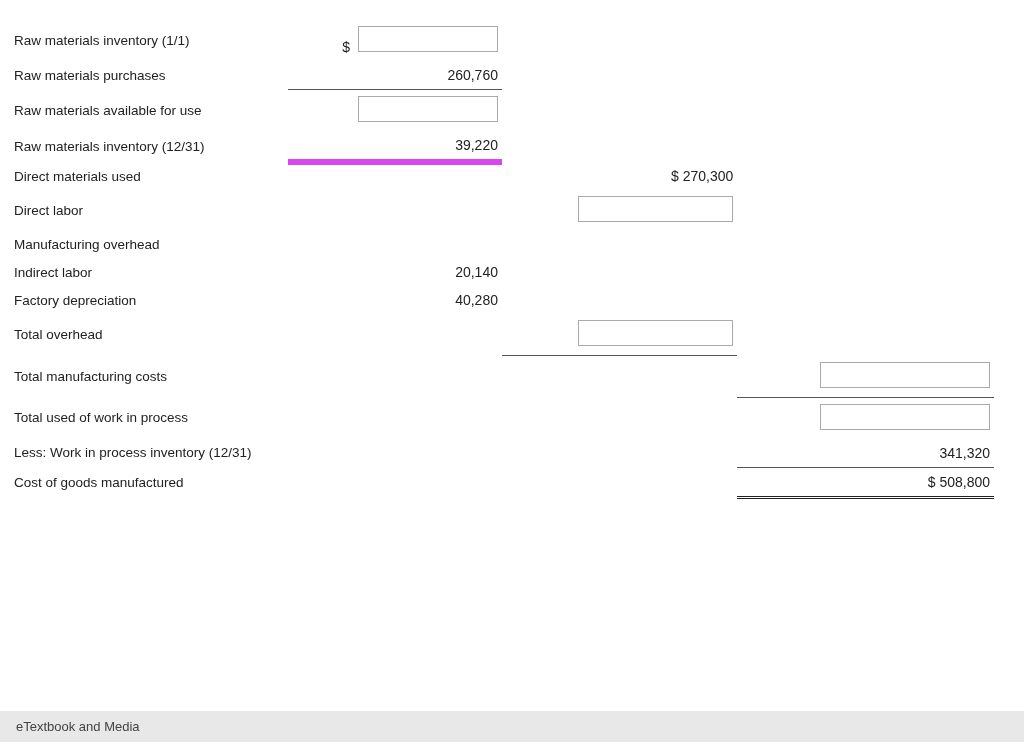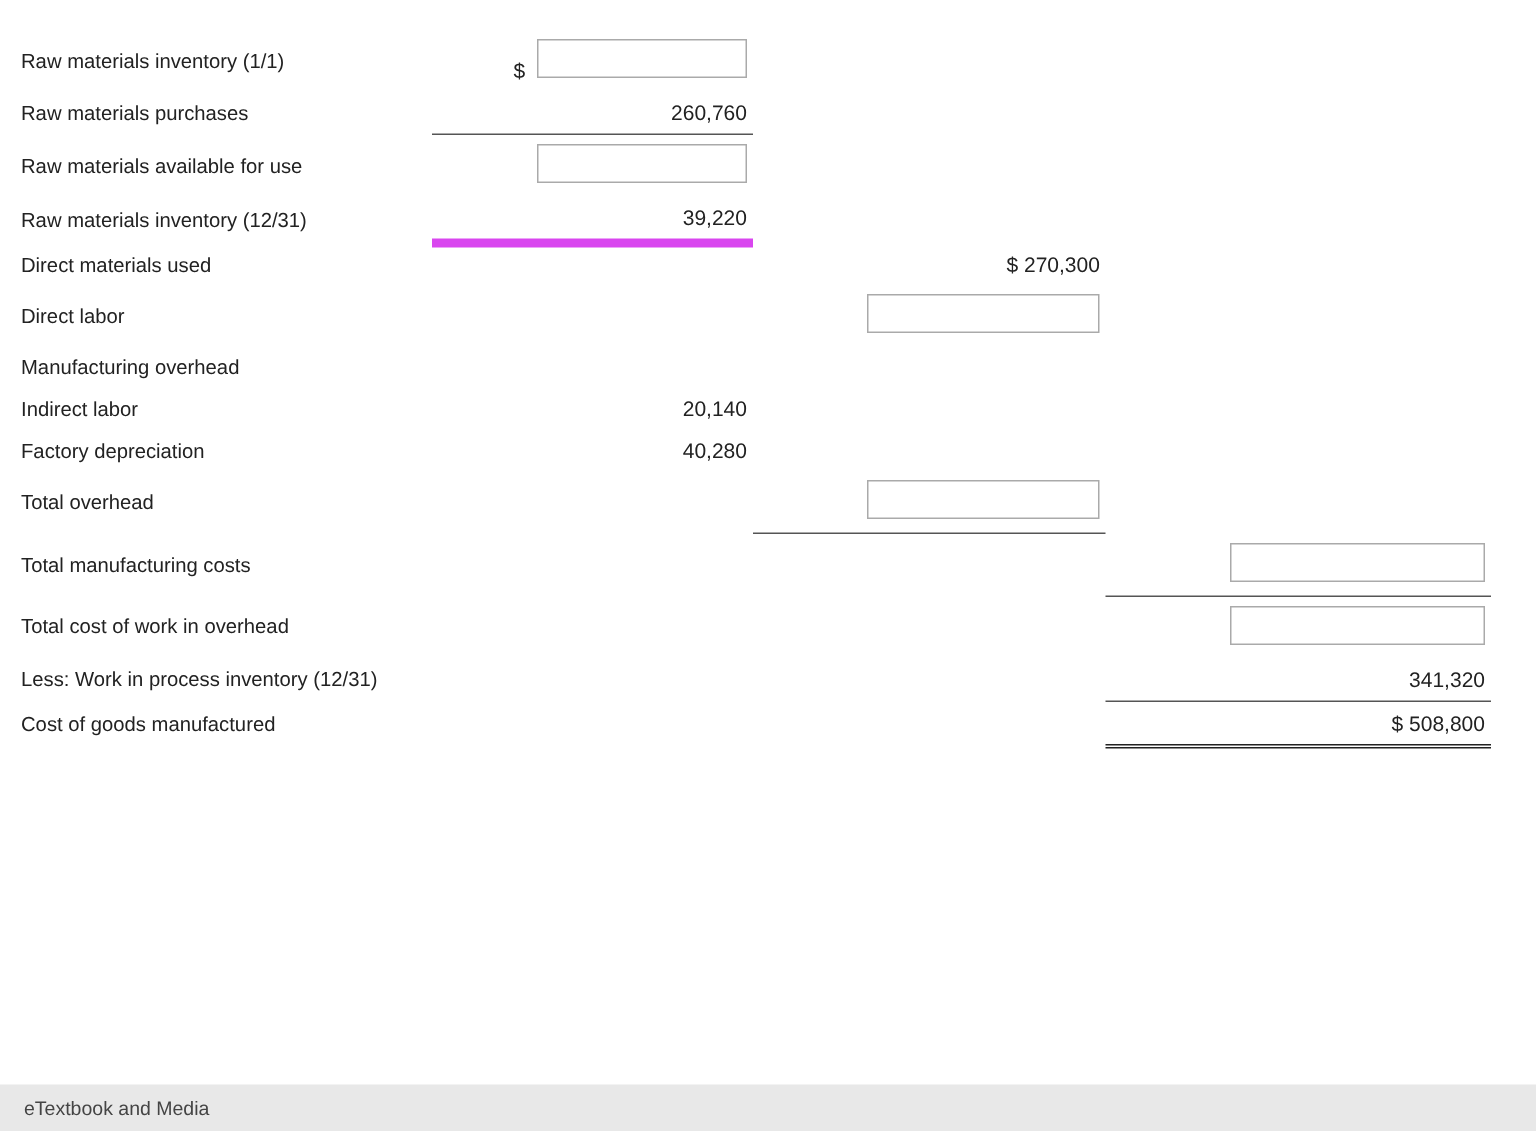--- a/index.html
+++ b/index.html
@@ -61,21 +61,21 @@
       width: 170px;
       display: inline-block;
       background: #fff;
     }
     .indent1 { padding-left: 20px; }
     .static-val {
       text-align: right;
     }
     .footer-bar {
       position: absolute;
-      bottom: 0;
+      bottom: 12px;
       left: 0;
       width: 100%;
       background: #e8e8e8;
       padding: 8px 16px;
       font-size: 13px;
       color: #444;
     }
     .dollar-prefix {
       margin-right: 4px;
     }
@@ -186,21 +186,21 @@
       <tr>
         <td class="label-col">Total manufacturing costs</td>
         <td class="col1"></td>
         <td class="col2"></td>
         <td class="col3" style="text-align:right; border-bottom:1px solid #555; padding-bottom:6px;">
           <span class="input-box-lg"></span>
         </td>
       </tr>
 
       <tr>
-        <td class="label-col">Total cost of work in overhead</td>
+        <td class="label-col">Total used of work in process</td>
         <td class="col1"></td>
         <td class="col2"></td>
         <td class="col3" style="text-align:right; padding-bottom:6px;">
           <span class="input-box-lg"></span>
         </td>
       </tr>
 
       <tr>
         <td class="label-col">Less: Work in process inventory (12/31)</td>
         <td class="col1"></td>

